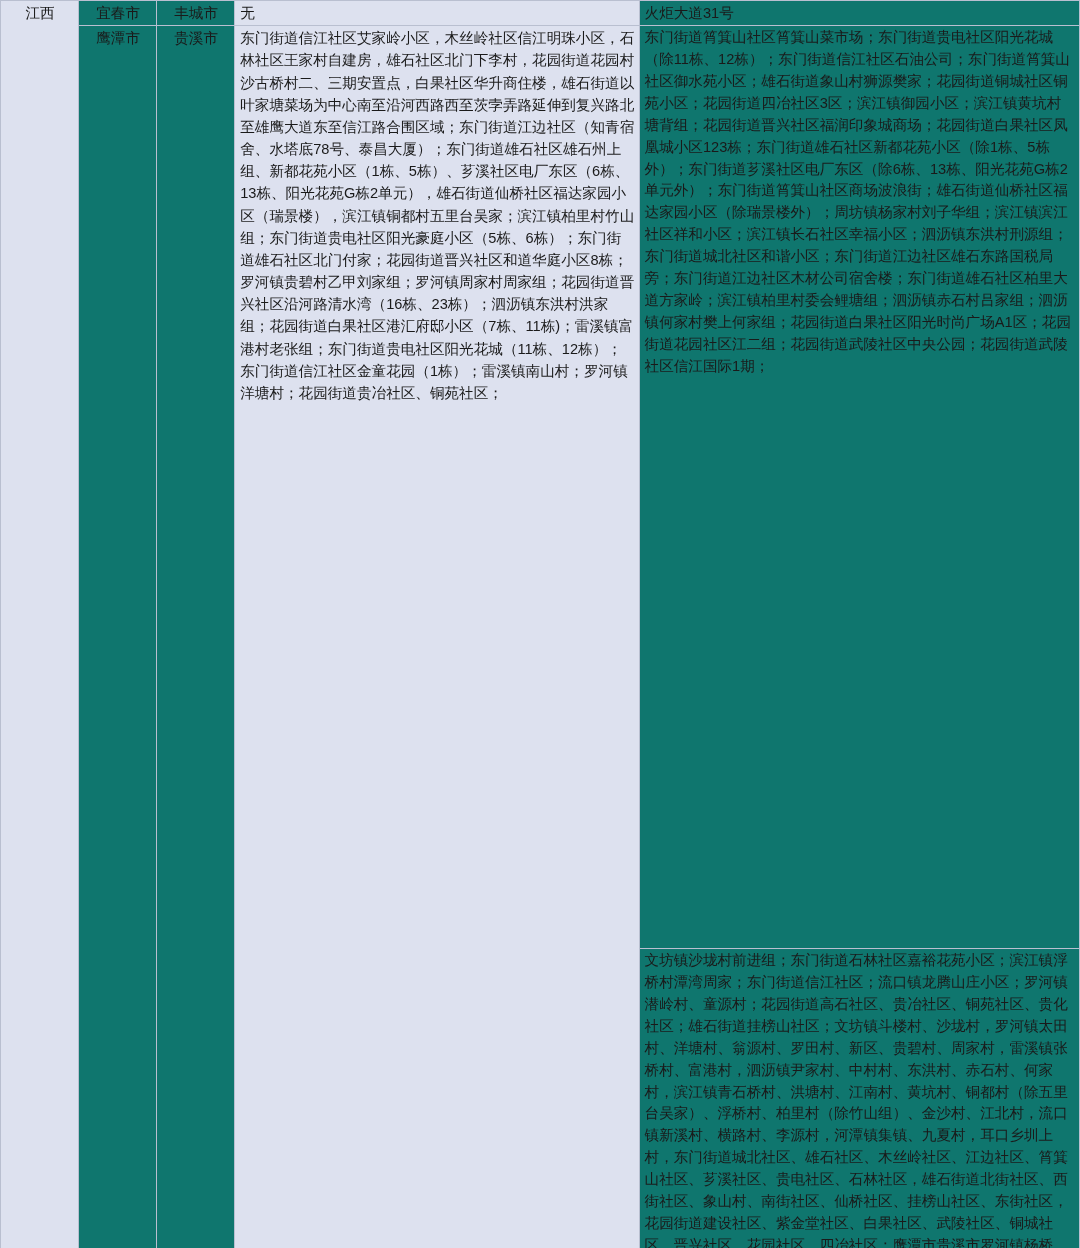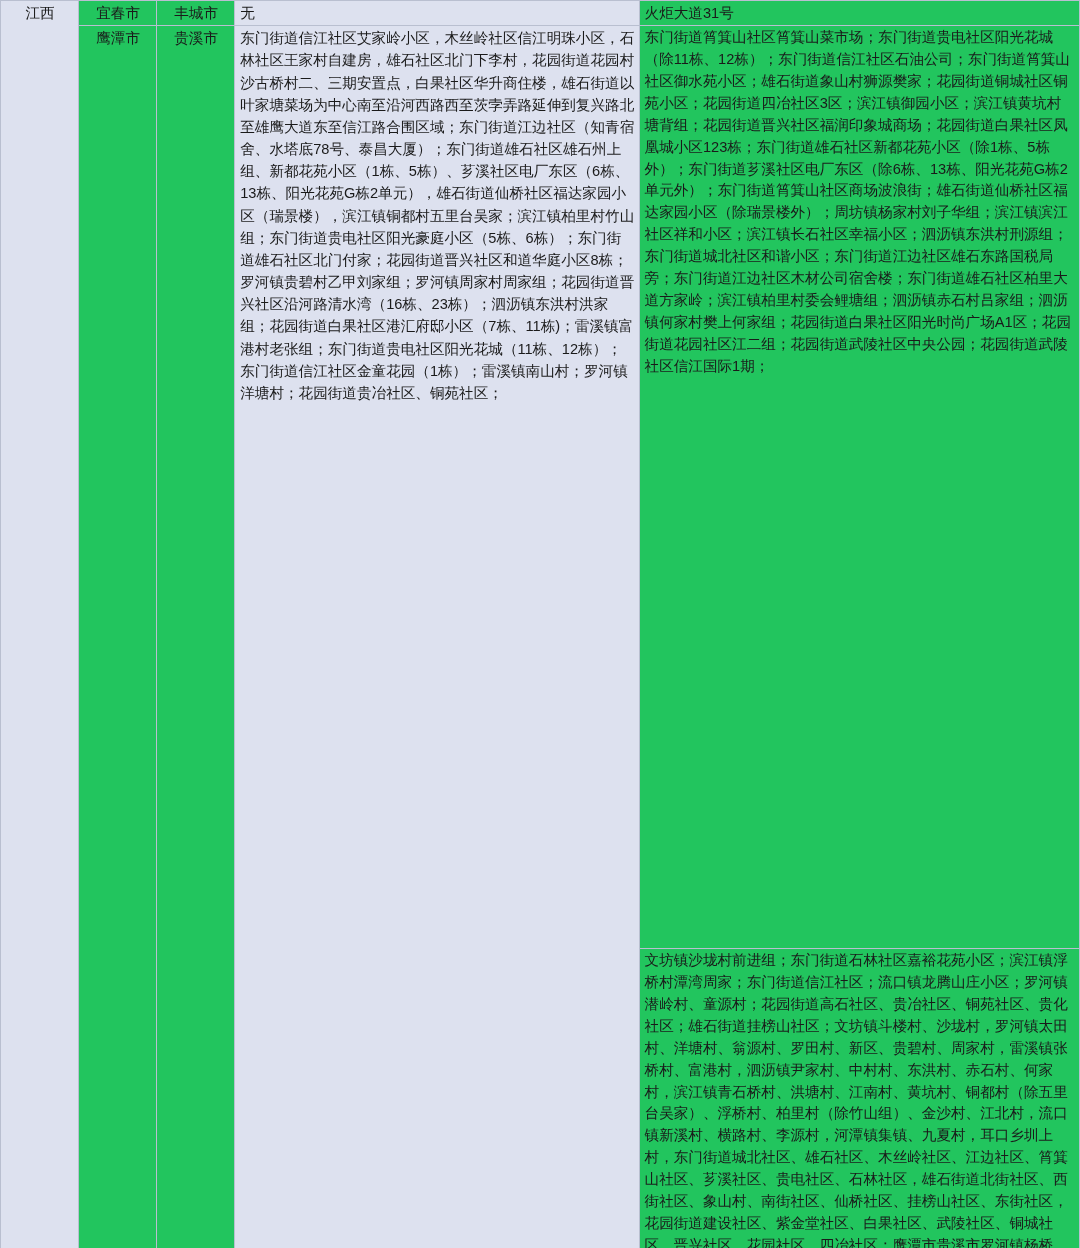--- a/index.html
+++ b/index.html
@@ -30,21 +30,21 @@
     color: #1a1a1a;
   }
   table.grid td {
     border: 1px solid #b9bfd0;
     vertical-align: top;
     padding: 1px 4px 1px 5px;
     word-break: break-all;
     overflow: hidden;
   }
   td.shade  { background: #dde1ef; }
-  td.plain  { background: #22c55e; }
+  td.plain  { background: #0f766e; }
   td.vmid   { vertical-align: middle; }
   td.center { text-align: center; }
   .c-prov { width: 78px; }
   .c-city { width: 78px; }
   .c-dist { width: 78px; }
   .c-mid  { width: 404px; }
   .c-last { width: 440px; }
   .pad-lr { padding-left: 6px; padding-right: 5px; }
   .tight  { line-height: 1.50; margin-left: 36px; }
 </style>

